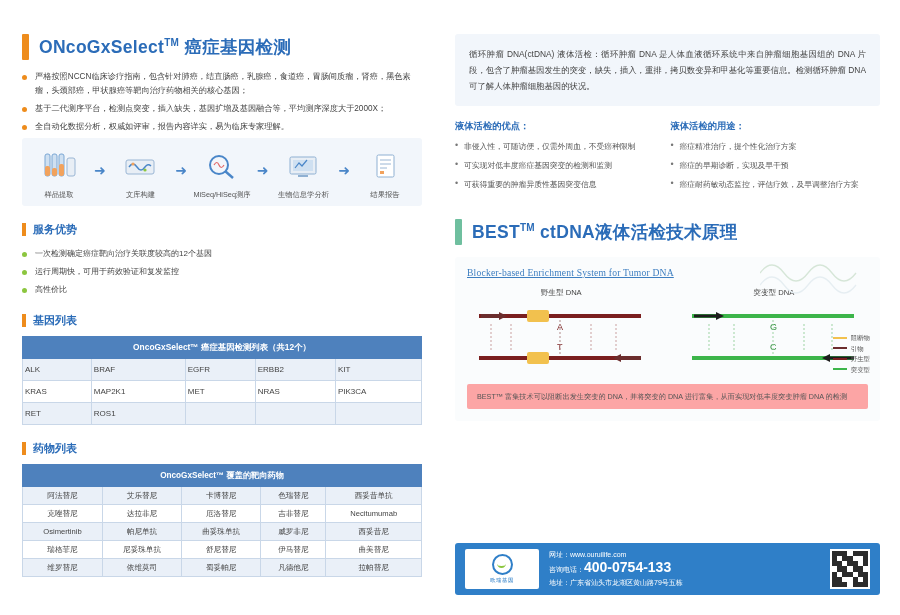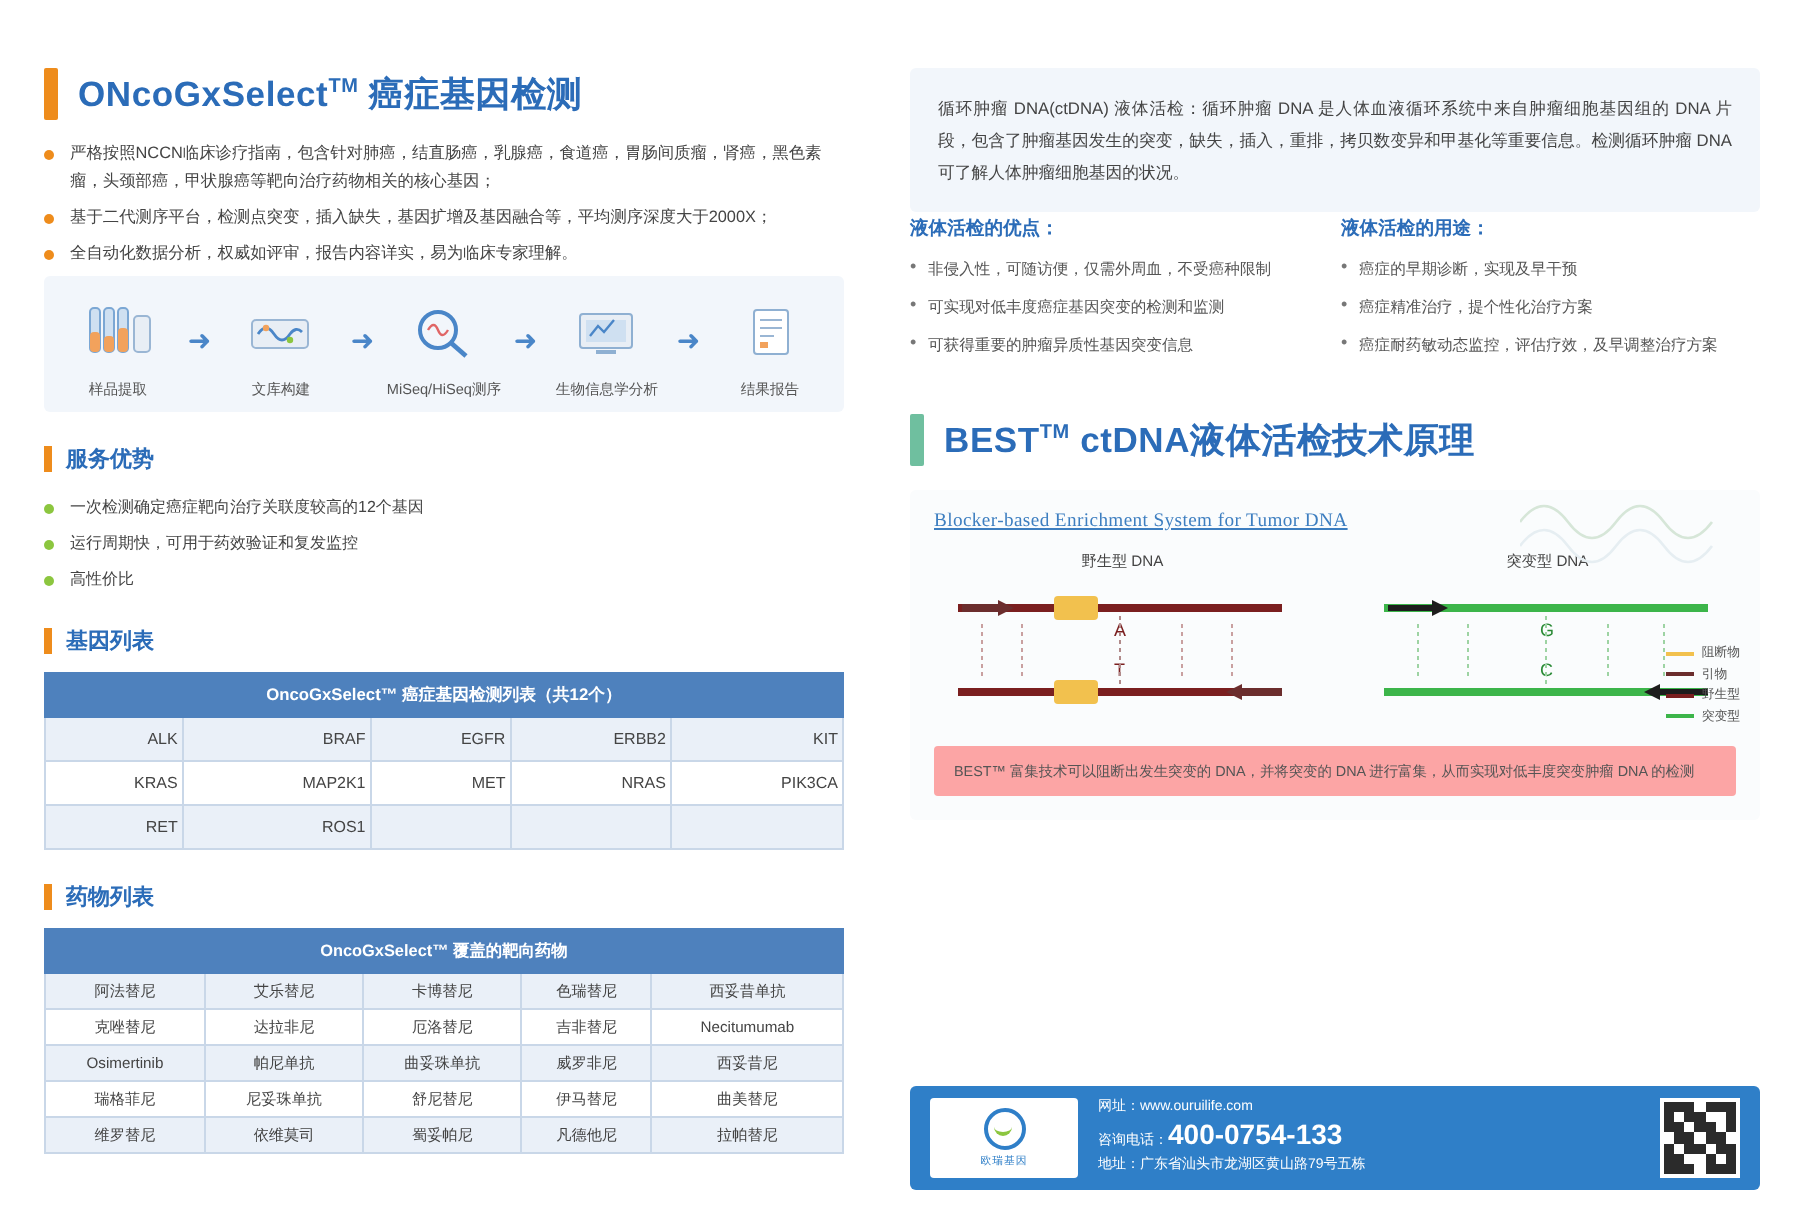--- a/index.html
+++ b/index.html
@@ -38,33 +38,33 @@
   
   .flow{background:#f2f6fb;border-radius:3px;padding:10px 6px 6px 6px;display:flex;align-items:flex-start;justify-content:space-between;}
   .flow-step{width:62px;text-align:center;}
   .flow-ico{height:38px;display:flex;align-items:center;justify-content:center;}
   .flow-lbl{font-size:7.3px;color:#555;margin-top:4px;}
   .flow-arrow{color:#4a86c8;font-size:14px;padding-top:14px;}
 
   
   table.gene{border-collapse:collapse;width:100%;font-size:8px;}
   table.gene th.cap{background:#4e81bd;color:#fff;font-weight:bold;padding:5px 0;font-size:8.4px;text-align:center;border:1px solid #4e81bd;}
-  table.gene td{border:1px solid #c9d7e8;padding:4px 2px;text-align:right;color:#444;height:13px;}
+  table.gene td{border:1px solid #c9d7e8;padding:4px 2px;text-align:left;color:#444;height:13px;}
   table.gene tr:nth-child(odd) td{background:#ffffff;}
   table.gene tr:nth-child(even) td{background:#eaf0f8;}
 
   table.drug{border-collapse:collapse;width:100%;font-size:7.6px;}
   table.drug th.cap{background:#4e81bd;color:#fff;font-weight:bold;padding:5px 12px;font-size:8.2px;text-align:center;border:1px solid #4e81bd;}
   table.drug td{border:1px solid #c9d7e8;padding:3.5px 2px;text-align:center;color:#444;}
   table.drug tr:nth-child(odd) td{background:#ffffff;}
   table.drug tr:nth-child(even) td{background:#eaf0f8;}
 
   
   .panel{background:#f2f6fb;border-radius:3px;padding:12px 14px;font-size:8.4px;line-height:16px;color:#444;text-align:justify;}
-  .adv-wrap{display:flex;gap:6px;margin-top:2px;}
+  .adv-wrap{display:flex;gap:6px;margin-top:14px;}
   .adv-col{flex:1;}
   .adv-h{font-size:9.3px;font-weight:bold;color:#2b6cb8;margin-bottom:7px;}
   .adv-col ul{list-style:none;margin:0;padding:0;}
   .adv-col li{position:relative;padding-left:9px;font-size:7.8px;line-height:13px;color:#555;margin-bottom:6px;}
   .adv-col li:before{content:"•";position:absolute;left:0;top:-1px;color:#777;font-size:9px;}
 
   
   .diagram{margin-top:12px;background:#fafcfd;border-radius:3px;padding:10px 12px 12px 12px;position:relative;overflow:hidden;}
   .diag-title{text-align:left;font-size:9.6px;color:#3d7ec0;letter-spacing:.2px;margin-bottom:10px;font-family:Liberation Serif, serif;}
   .diag-title u{text-decoration:underline;}
@@ -276,22 +276,22 @@
         <div class="adv-h">液体活检的优点：</div>
         <ul>
           <li>非侵入性，可随访便，仅需外周血，不受癌种限制</li>
           <li>可实现对低丰度癌症基因突变的检测和监测</li>
           <li>可获得重要的肿瘤异质性基因突变信息</li>
         </ul>
       </div>
       <div class="adv-col">
         <div class="adv-h">液体活检的用途：</div>
         <ul>
+          <li>癌症精准治疗，提个性化治疗方案</li>
           <li>癌症的早期诊断，实现及早干预</li>
-          <li>癌症精准治疗，提个性化治疗方案</li>
           <li>癌症耐药敏动态监控，评估疗效，及早调整治疗方案</li>
         </ul>
       </div>
     </div>
 
     <div class="h-main" style="margin-top:22px;">
       <div class="h-bar teal"></div>
       <div class="h-title"><span>BEST</span><span class="sup">TM</span><span> ctDNA液体活检技术原理</span></div>
     </div>
 

